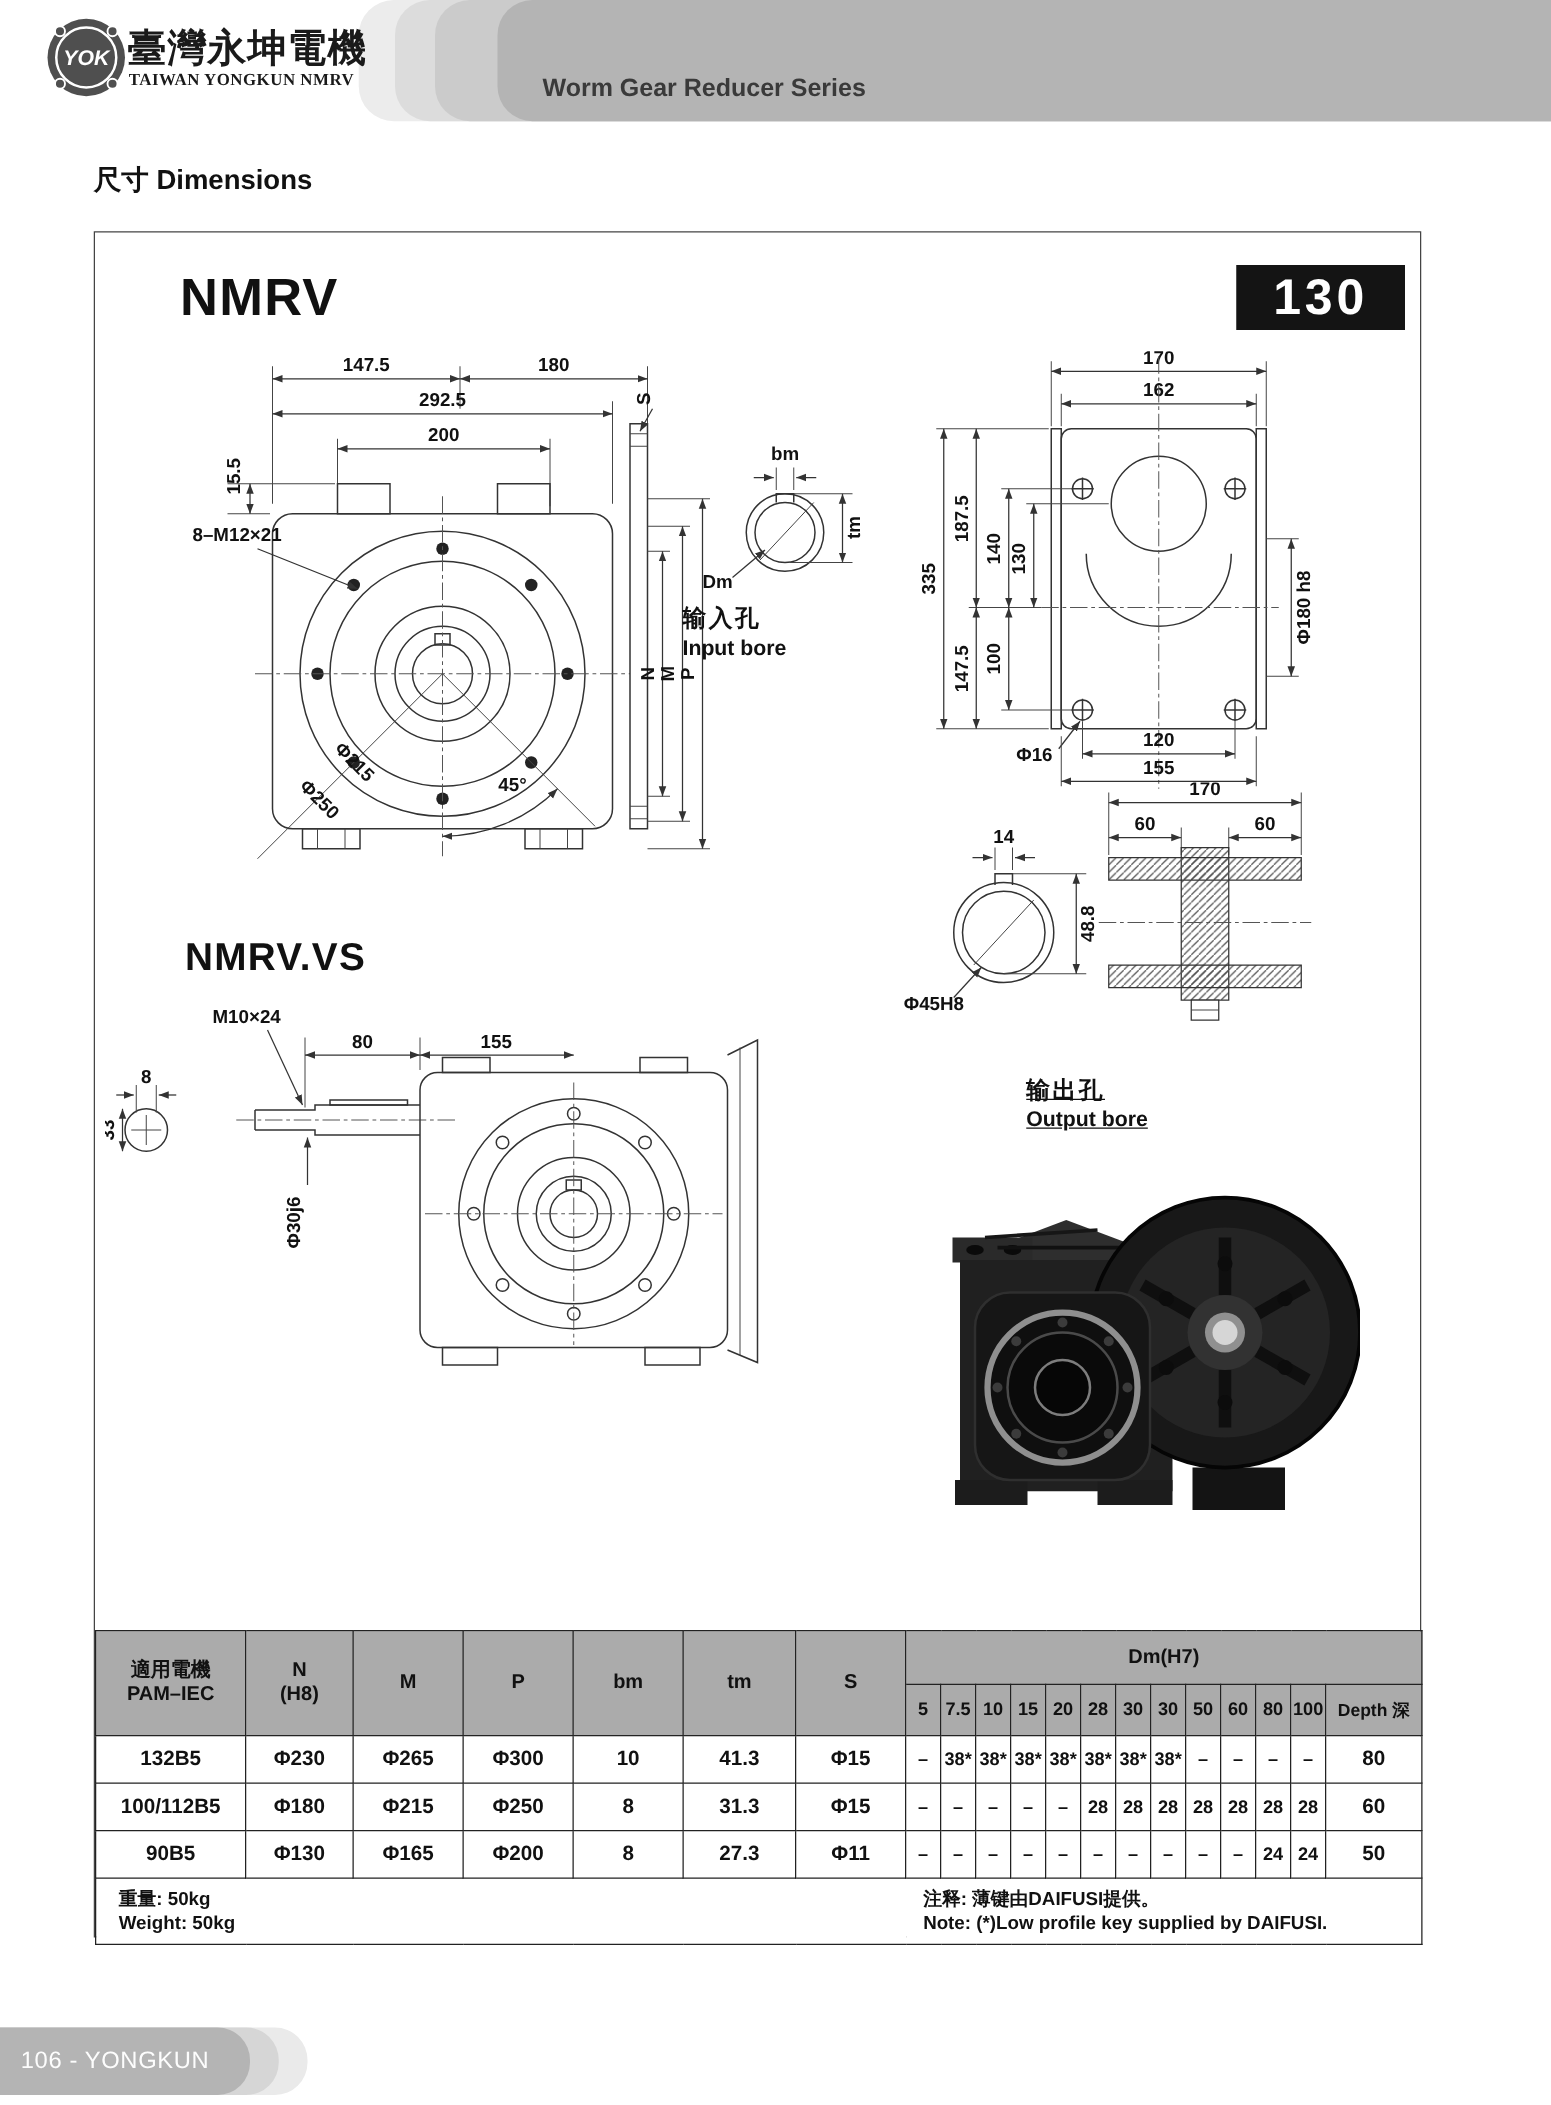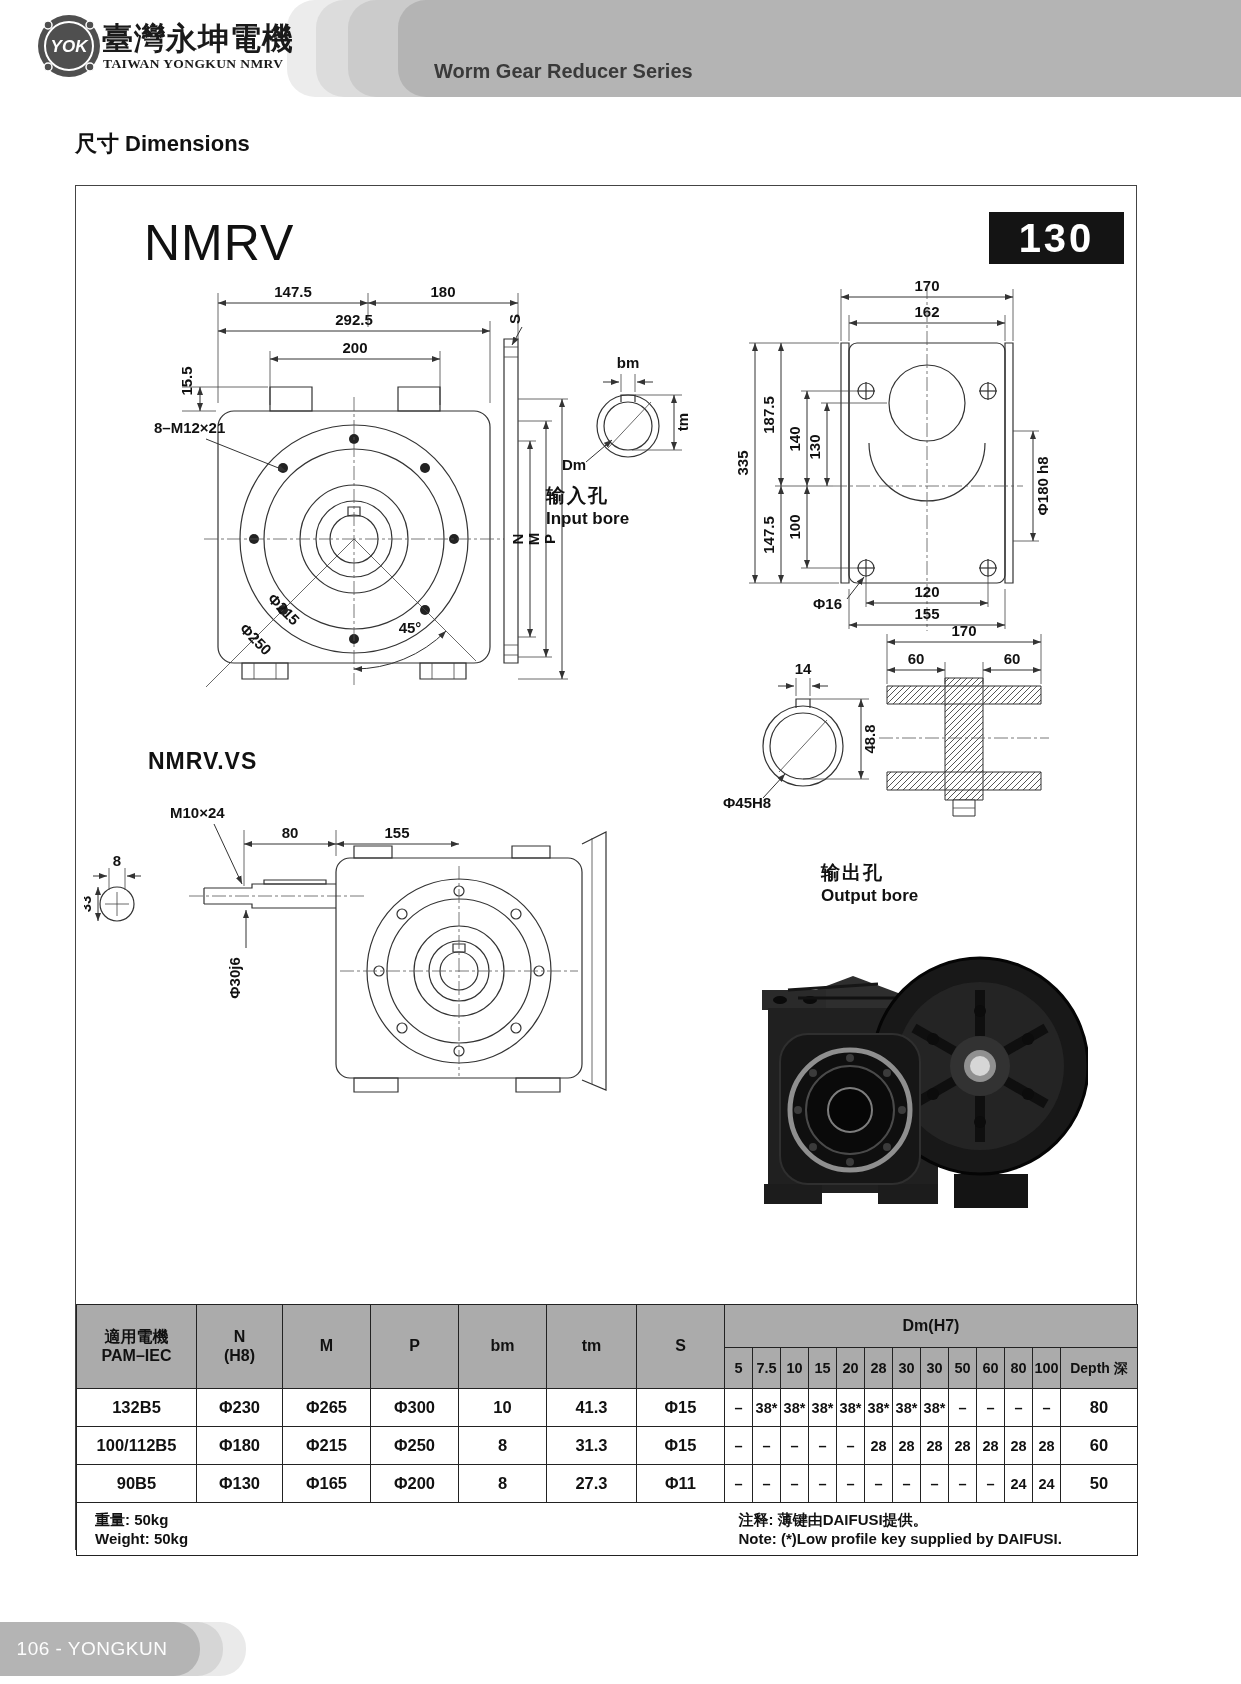--- a/index.html
+++ b/index.html
@@ -12,22 +12,22 @@
   .band.b2{left:348px;right:0;background:#cbcbcb;}
   .band.b1{left:398px;right:0;background:#b4b4b4;}
   .banner-zh{position:absolute;left:432px;top:24px;font-size:31px;font-weight:bold;color:#0d0d0d;letter-spacing:2px;}
   .banner-en{position:absolute;left:434px;top:60px;font-size:20px;font-weight:bold;color:#3a3a3a;}
   .logo{position:absolute;left:36px;top:13px;width:66px;height:66px;}
   .co-zh{position:absolute;left:102px;top:18px;font-family:"Liberation Serif",serif;font-size:31px;font-weight:bold;color:#1a1a1a;letter-spacing:1px;}
   .co-en{position:absolute;left:103px;top:56px;font-family:"Liberation Serif",serif;font-size:13.5px;font-weight:bold;color:#1a1a1a;letter-spacing:.4px;}
   .sec-title{position:absolute;left:75px;top:129px;font-size:22px;font-weight:600;color:#111;}
   
   .main-box{position:absolute;left:75px;top:185px;width:1062px;height:1365px;border:1.5px solid #444;box-sizing:border-box;}
-  .nmrv-title{position:absolute;left:68px;top:28px;font-size:50px;font-weight:normal;letter-spacing:1px;}
-  .vs-title{position:absolute;left:72px;top:562px;font-size:23px;font-weight:bold;letter-spacing:1px;}
+  .nmrv-title{position:absolute;left:68px;top:28px;font-size:42px;font-weight:bold;letter-spacing:1px;}
+  .vs-title{position:absolute;left:72px;top:562px;font-size:31px;font-weight:bold;letter-spacing:1px;}
   .badge{position:absolute;left:913px;top:26px;width:135px;height:52px;background:#141414;color:#fff;
          display:flex;align-items:center;justify-content:center;font-size:40px;font-weight:bold;letter-spacing:3px;}
   .drawing{position:absolute;}
   .cap{position:absolute;text-align:left;font-weight:bold;line-height:1.25;}
   .cap .zh{font-size:19px;letter-spacing:2px;}
   .cap .en{font-size:17px;}
   svg line,svg path,svg rect,svg circle{vector-effect:non-scaling-stroke;}
   .ln{stroke:#333;stroke-width:1.2;fill:none;}
   .thin{stroke:#444;stroke-width:.8;fill:none;}
   .cl{stroke:#555;stroke-width:.8;fill:none;stroke-dasharray:14 3 3 3;}
@@ -303,21 +303,21 @@
         <text class="dt" x="197" y="38">60</text>
         <text class="dt" x="293" y="38">60</text>
         <rect x="226" y="52" width="38" height="122" fill="url(#hh)" stroke="#333"></rect>
         <rect x="168" y="60" width="154" height="18" fill="url(#hh)" stroke="#333"></rect>
         <rect x="168" y="146" width="154" height="18" fill="url(#hh)" stroke="#333"></rect>
         <rect x="234" y="174" width="22" height="16" fill="#fff" stroke="#333"></rect>
         <line class="thin" x1="234" y1="182" x2="256" y2="182"></line>
         <line class="cl" x1="160" y1="112" x2="330" y2="112"></line>
       </g>
     </svg>
-    <div class="cap" style="left:745px;top:675px;width:170px;">
+    <div class="cap" style="left:745px;top:675px;width:170px;text-decoration:underline;">
       <div class="zh">输出孔</div>
       <div class="en">Output bore</div>
     </div>
 
     <div class="vs-title">NMRV.VS</div>
 
     <svg class="drawing" style="left:8px;top:610px" width="575" height="300" viewBox="0 0 575 300">
       <defs>
           <marker id="aE" markerWidth="9" markerHeight="8" refX="8" refY="3.5" orient="auto-start-reverse">
             <path d="M0,0.5 L8,3.5 L0,6.5 Z" fill="#333"></path>

